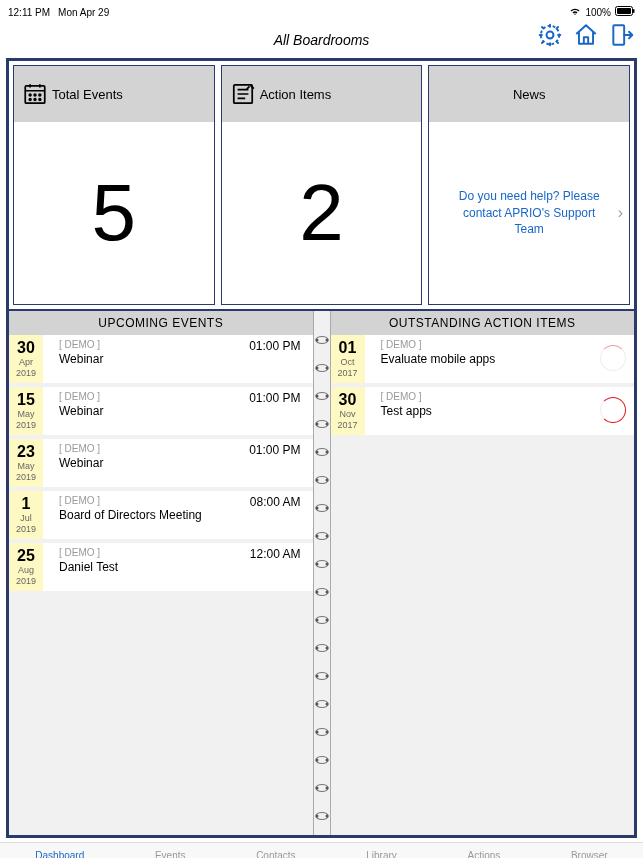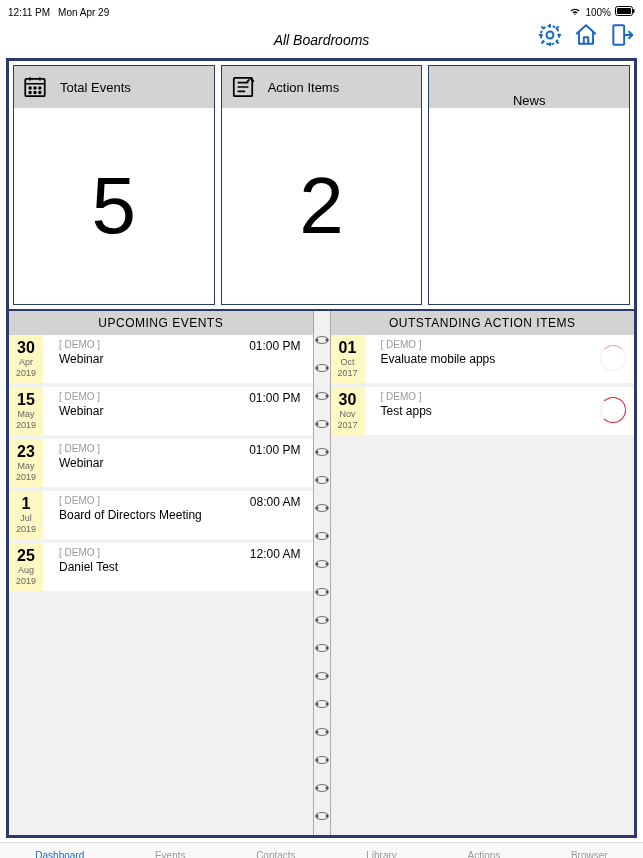--- a/index.html
+++ b/index.html
@@ -7,22 +7,22 @@
     .status-bar { height: 18px; display: flex; justify-content: space-between; align-items: center; padding: 12px 8px; font-size: 10px; font-weight: 500; }
     .status-left { display: flex; gap: 8px; }
     .status-right { display: flex; gap: 4px; align-items: center; }
     .header { height: 32px; display: flex; align-items: center; justify-content: center; position: relative; font-style: italic; }
     .header-title { font-size: 14px; font-weight: 500; }
     .header-icons { position: absolute; right: 8px; top: -2px; display: flex; gap: 10px; }
     .header-icons svg { width: 26px; height: 26px; }
     .main-container { margin: 2px 6px 0 6px; border: 3px solid #2a3a6a; height: 780px; display: flex; flex-direction: column; }
     .cards-row { display: flex; gap: 6px; padding: 4px; height: 248px; }
     .card { flex: 1; border: 1px solid #2a3a6a; display: flex; flex-direction: column; }
-    .card-header { background: #d3d3d3; height: 42px; display: flex; align-items: center; padding: 0 8px; gap: 12px; }
-    .card-header.centered { justify-content: center; align-items: flex-end; }
+    .card-header { background: #d3d3d3; height: 56px; display: flex; align-items: center; padding: 0 8px; gap: 4px; }
+    .card-header.centered { justify-content: center; }
     .card-body { flex: 1; display: flex; align-items: center; justify-content: center; background: #fff; position: relative; }
     .big-number { font-size: 80px; font-weight: 300; font-family: "Helvetica Neue", Arial; }
     .news-text { color: #1967c7; font-size: 12px; text-align: center; padding: 0 20px; line-height: 1.4; }
     .chevron-right { position: absolute; right: 6px; color: #9aa0a6; font-size: 16px; }
     .bottom-panel { display: flex; flex: 1; position: relative; border-top: 2px solid #2a3a6a; }
     .col { flex: 1; display: flex; flex-direction: column; background: #f1f1f1; border-radius: 32px; }
     .col-header { background: #d3d3d3; text-align: center; font-size: 12px; letter-spacing: 0.5px; padding: 5px 0; font-weight: 400; }
     .list { flex: 1; background: #f1f1f1; overflow: hidden; }
     .list-item { display: flex; background: #fff; margin-bottom: 4px; min-height: 48px; }
     .date-block { width: 34px; background: #fef9c3; text-align: center; padding: 2px 0; display: flex; flex-direction: column; justify-content: center; }
@@ -125,20 +125,24 @@
         <span>Action Items</span>
       </div>
       <div class="card-body">
           <span class="big-number">2</span>
         </div>
     </div>
     <div class="card">
       <div class="card-header centered">
           <span>News</span>
         </div>
+      <div class="card-body">
+        <span class="news-text">Do you need help?  Please contact APRIO's Support Team</span>
+        <span class="chevron-right">›</span>
+      </div>
     </div>
   </div>
 
   <div class="bottom-panel">
     <div class="col">
       <div class="col-header">UPCOMING EVENTS</div>
       <div class="list" id="upcoming-list">
           <div class="list-item">
             <div class="date-block">
               <div class="date-day">30</div>

